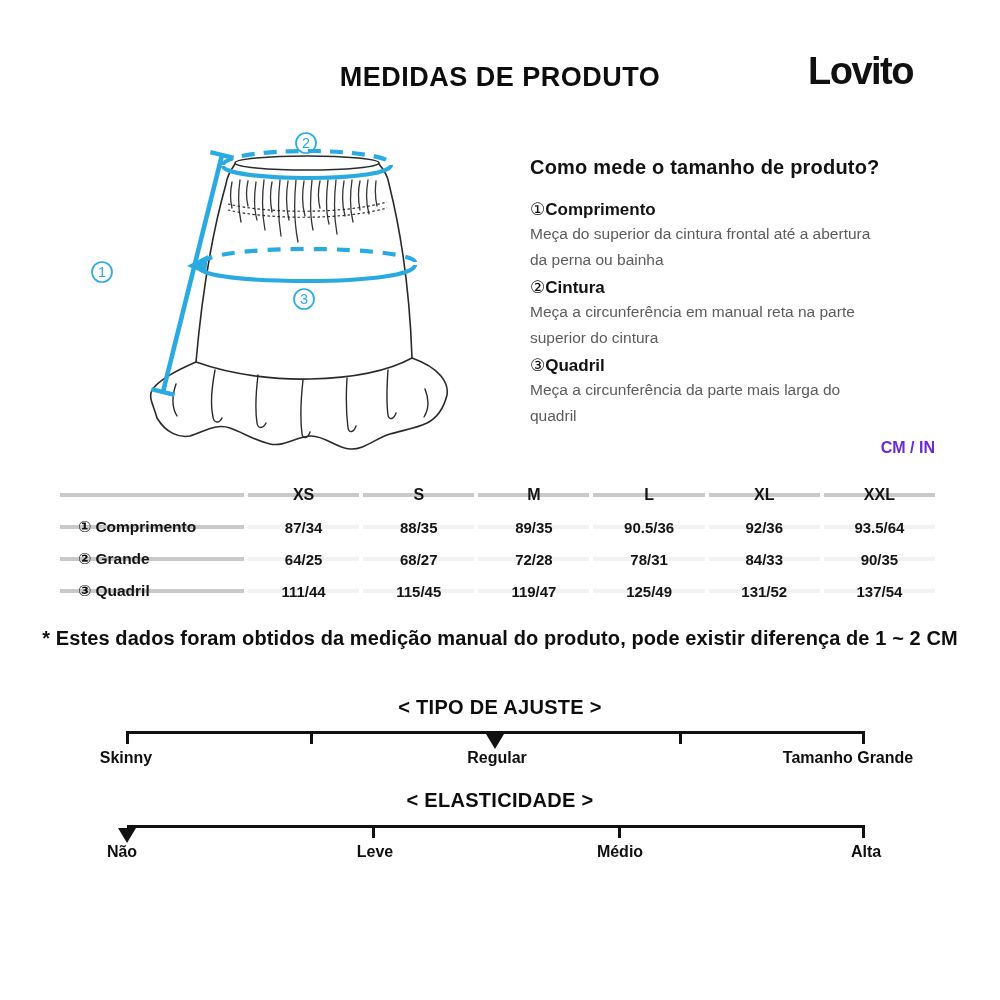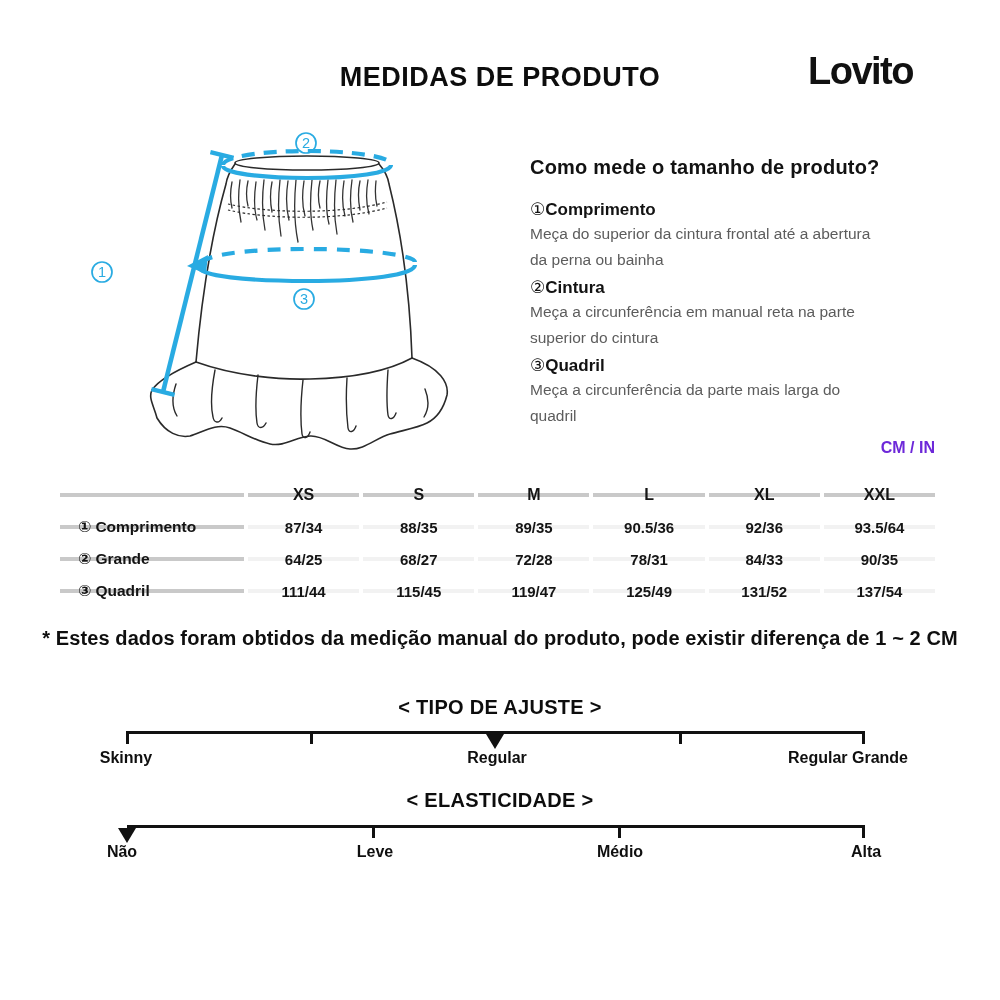--- a/index.html
+++ b/index.html
@@ -151,21 +151,21 @@
   <div>
     <div class="scale-title" style="top:696px">&lt; TIPO DE AJUSTE &gt;</div>
     <div class="scale-line" style="top:731px"></div>
     <div class="tick" style="left:126px;top:731px"></div>
     <div class="tick" style="left:310px;top:731px"></div>
     <div class="tick" style="left:679px;top:731px"></div>
     <div class="tick" style="left:862px;top:731px"></div>
     <div class="tri" style="left:486px;top:734px"></div>
     <div class="scale-label" style="left:126px;top:749px">Skinny</div>
     <div class="scale-label" style="left:497px;top:749px">Regular</div>
-    <div class="scale-label" style="left:848px;top:749px">Regular Grande</div>
+    <div class="scale-label" style="left:848px;top:749px">Tamanho Grande</div>
   </div>
 
   <div>
     <div class="scale-title" style="top:789px">&lt; ELASTICIDADE &gt;</div>
     <div class="scale-line" style="top:825px"></div>
     <div class="tick" style="left:372px;top:825px"></div>
     <div class="tick" style="left:618px;top:825px"></div>
     <div class="tick" style="left:862px;top:825px"></div>
     <div class="tri" style="left:118px;top:828px"></div>
     <div class="scale-label" style="left:122px;top:843px">Não</div>

